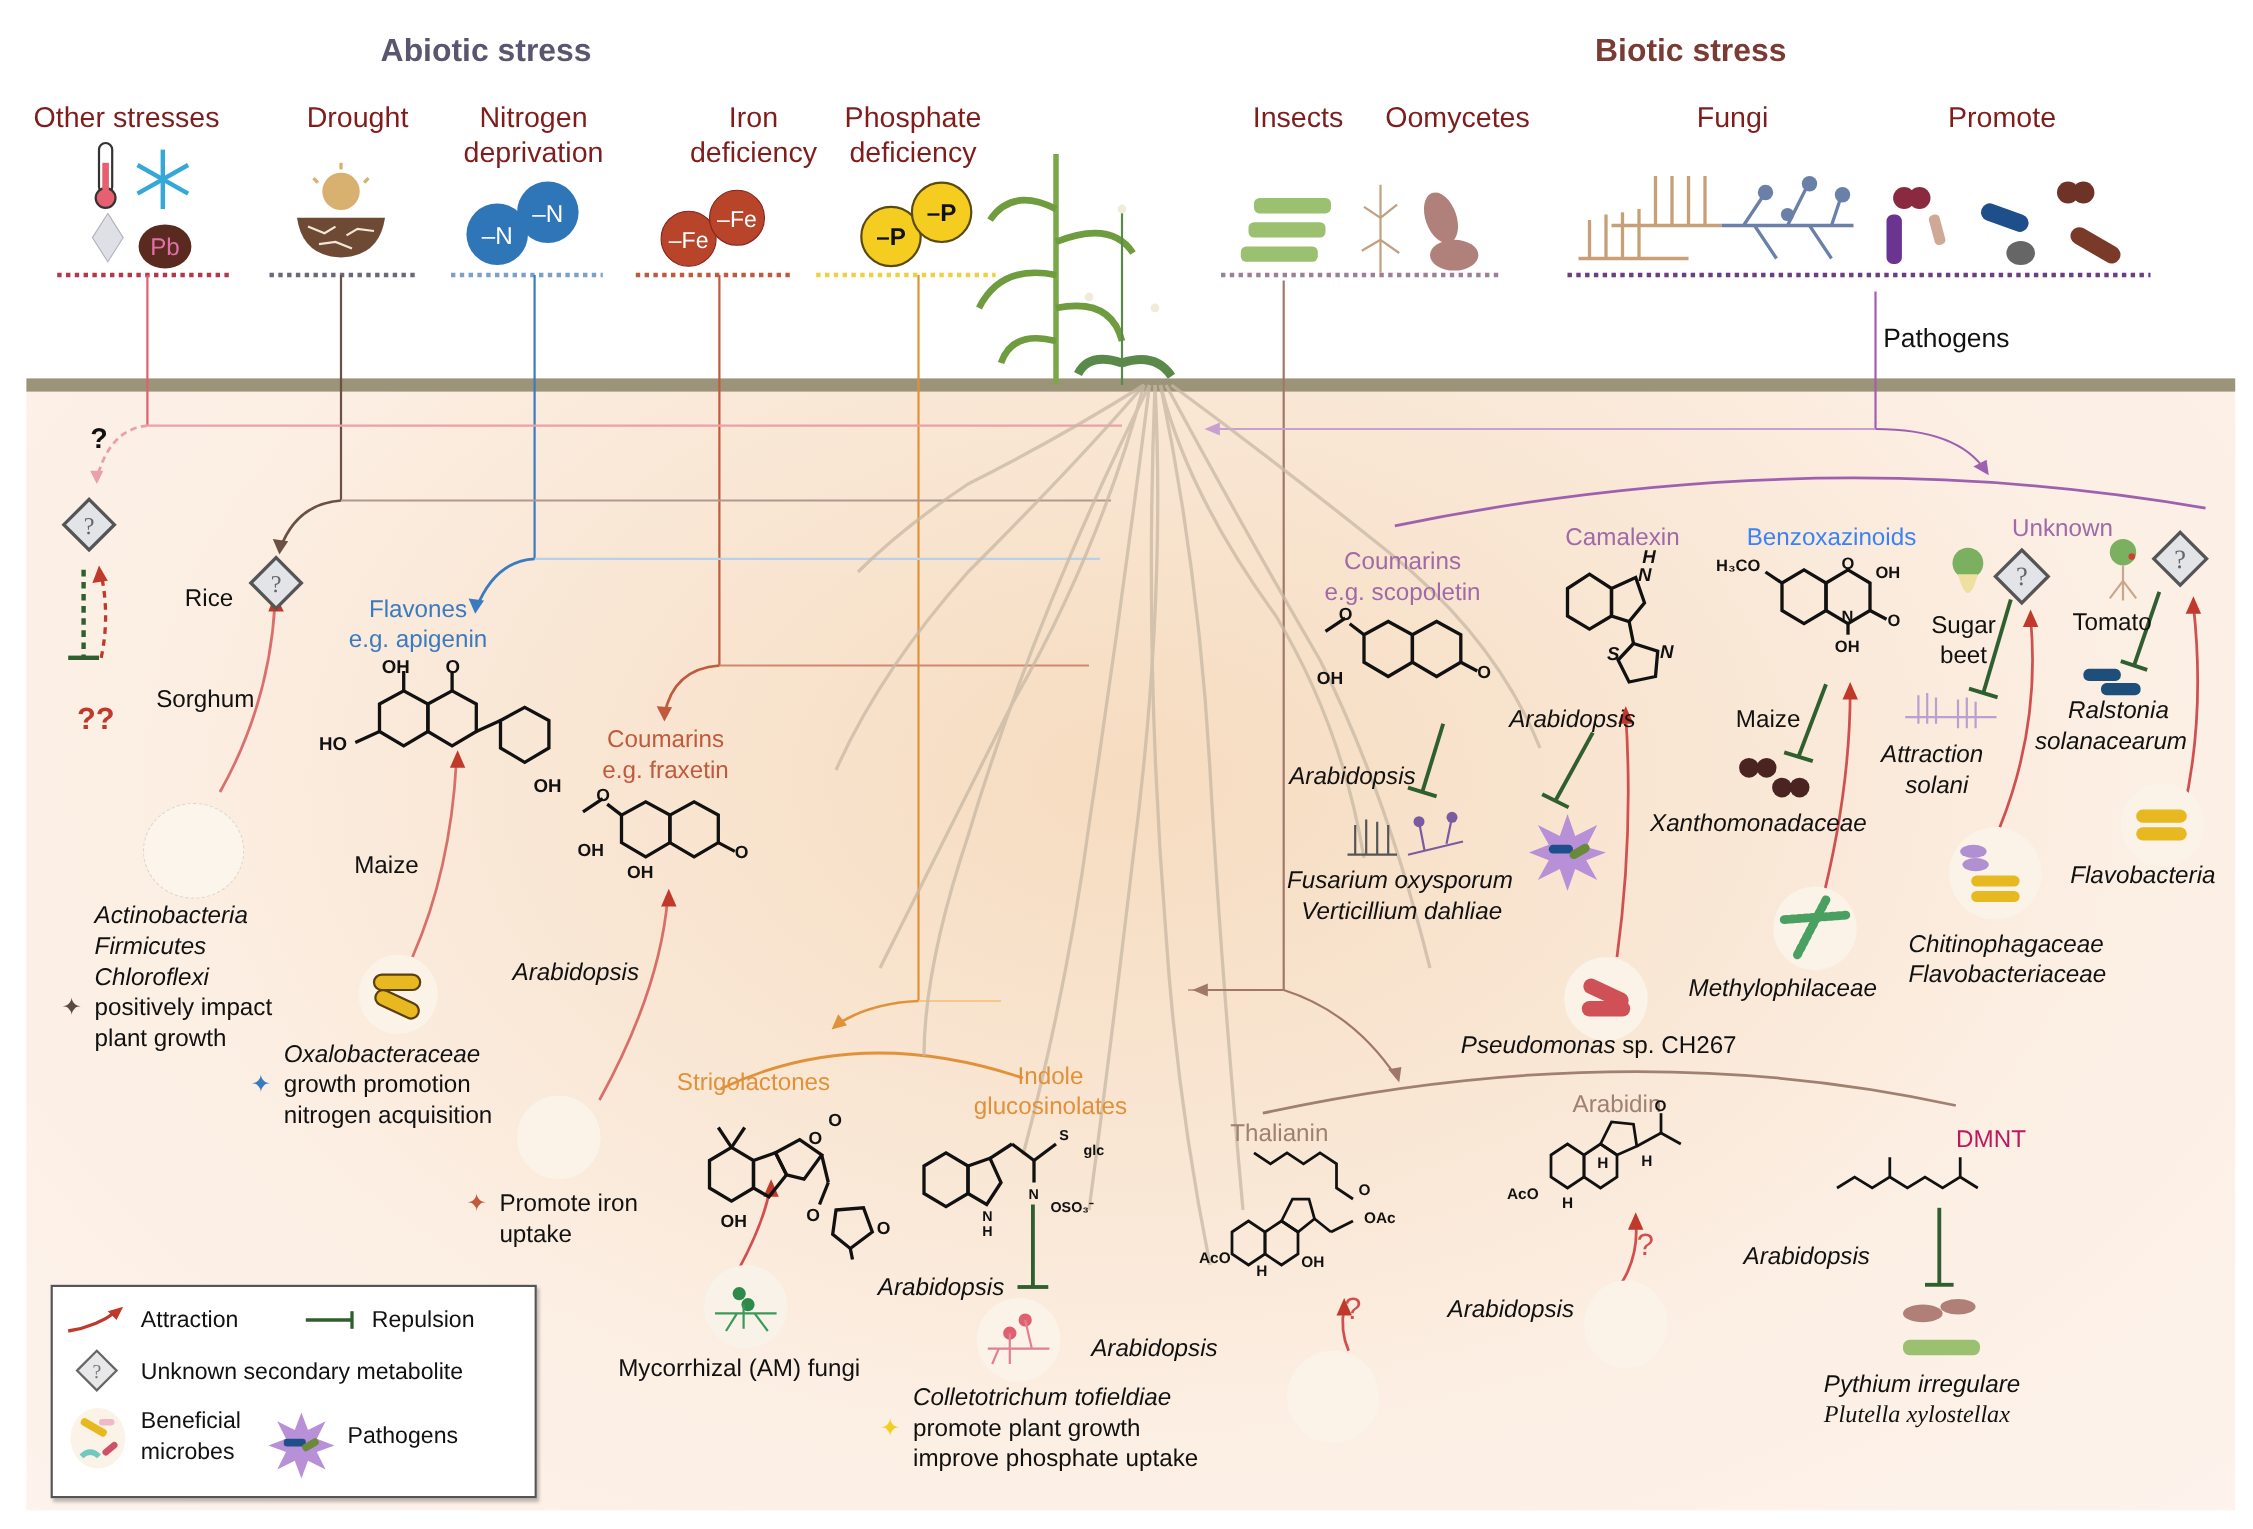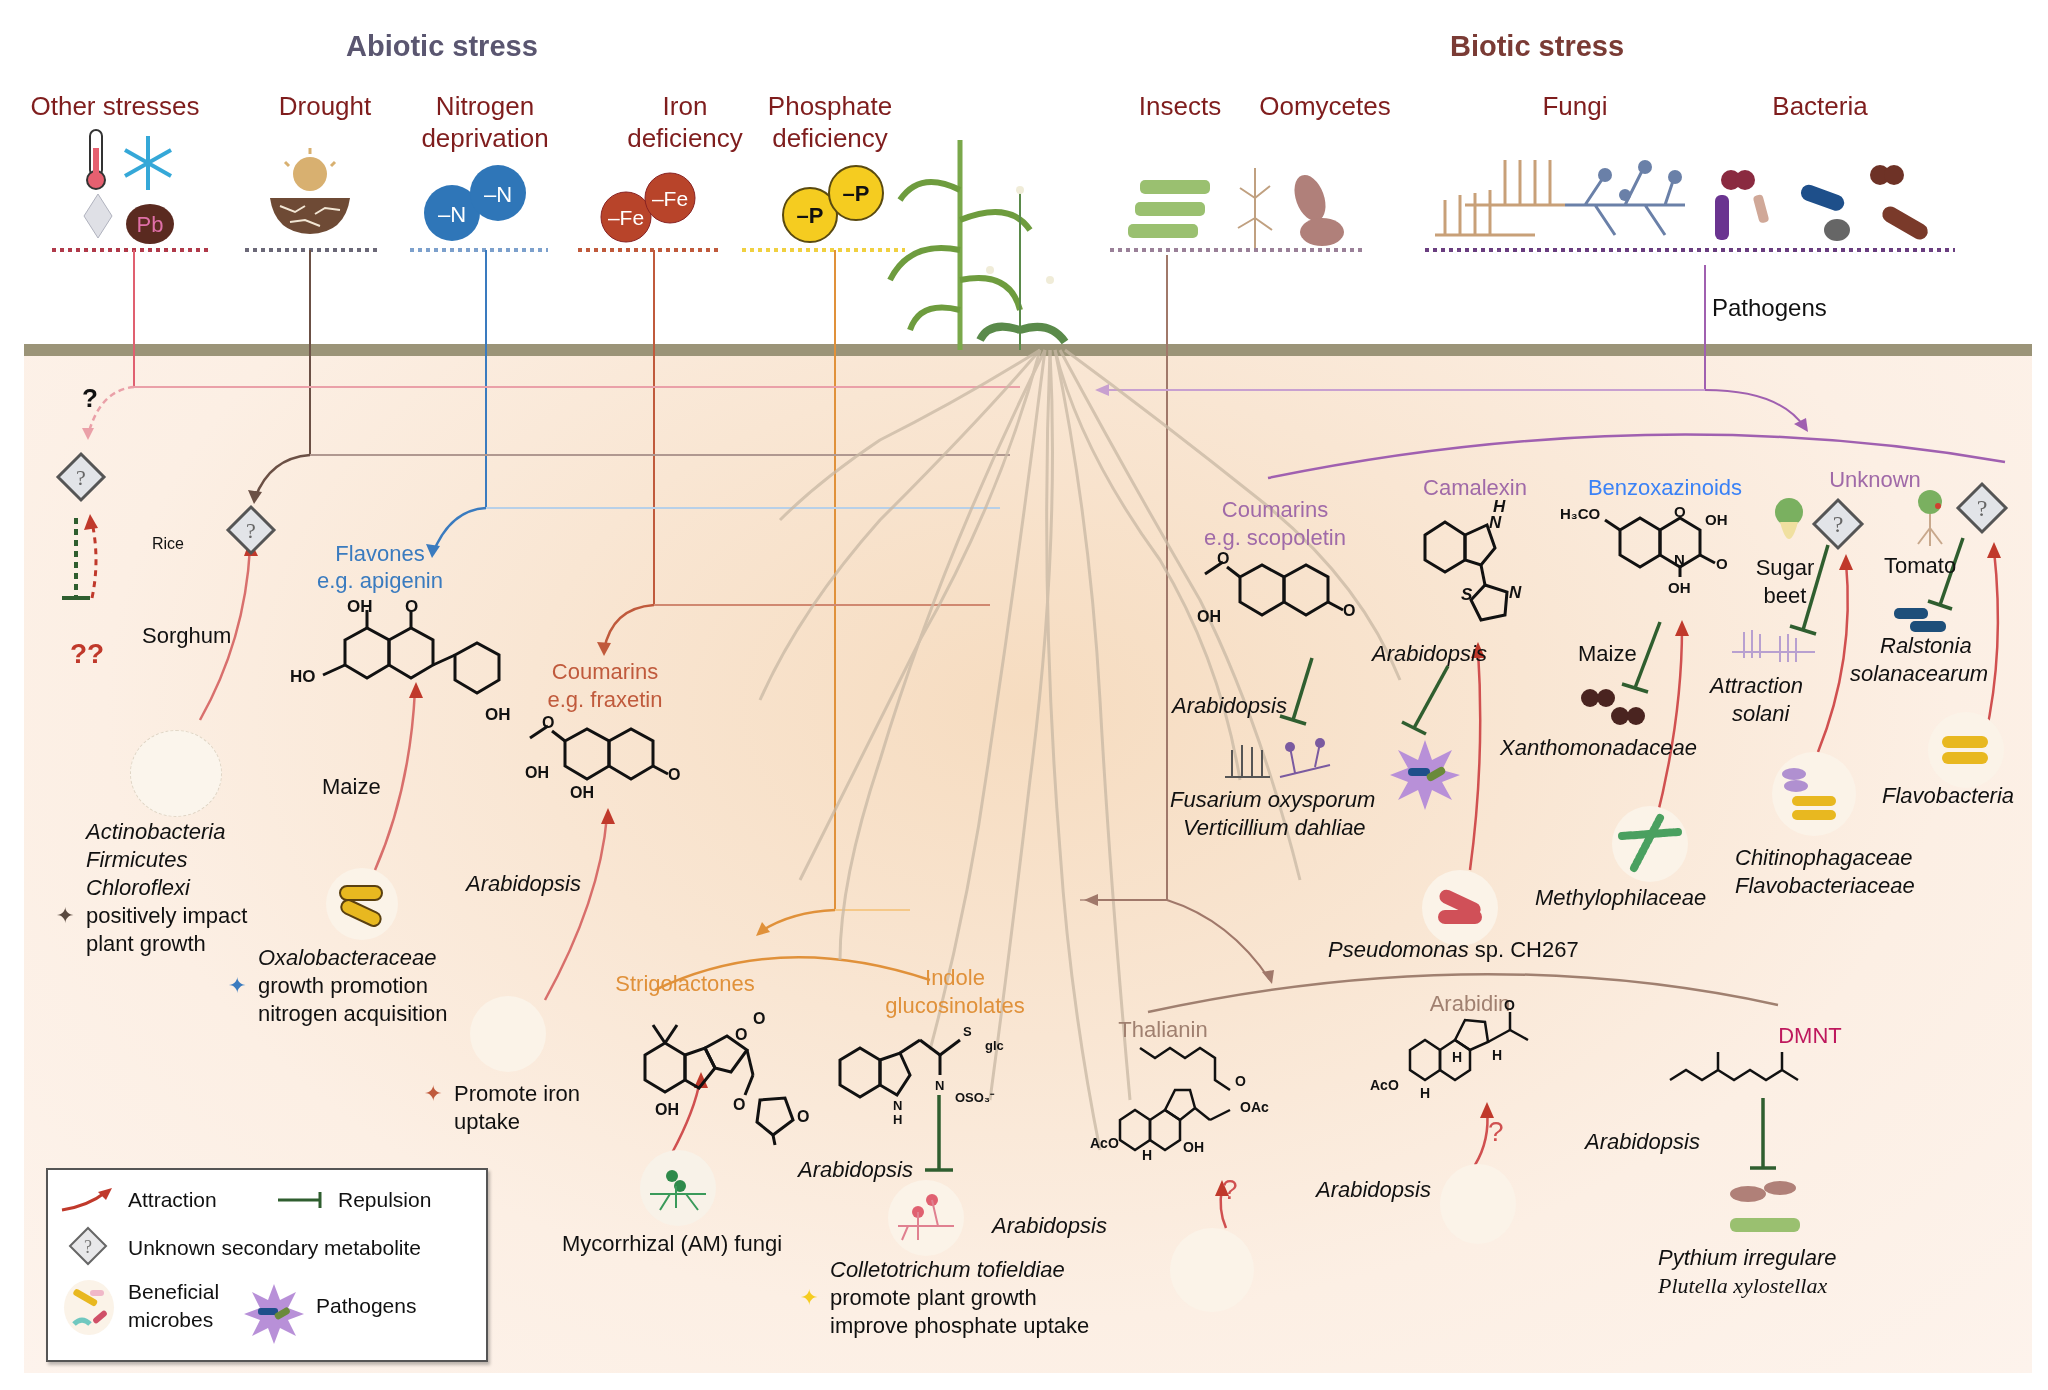--- a/index.html
+++ b/index.html
@@ -31,21 +31,21 @@
 <div class="cat" style="left:400px;top:90px;width:170px;white-space:pre-line;">Nitrogen
 deprivation</div>
 <div class="cat" style="left:600px;top:90px;width:170px;white-space:pre-line;">Iron
 deficiency</div>
 <div class="cat" style="left:750px;top:90px;width:160px;white-space:pre-line;">Phosphate
 deficiency</div>
 
 <div class="cat" style="left:1120px;top:90px;width:120px;">Insects</div>
 <div class="cat" style="left:1250px;top:90px;width:150px;">Oomycetes</div>
 <div class="cat" style="left:1520px;top:90px;width:110px;">Fungi</div>
-<div class="cat" style="left:1760px;top:90px;width:120px;">Bacteria</div>
+<div class="cat" style="left:1760px;top:90px;width:120px;">Promote</div>
 
 <svg width="2048" height="1390" style="left:0;top:0;">
 
   <line x1="52" y1="250" x2="212" y2="250" stroke="#b03a4a" stroke-width="4" stroke-dasharray="4,4"></line>
   <line x1="245" y1="250" x2="380" y2="250" stroke="#6b6878" stroke-width="4" stroke-dasharray="4,4"></line>
   <line x1="410" y1="250" x2="548" y2="250" stroke="#7ca0cc" stroke-width="4" stroke-dasharray="4,4"></line>
   <line x1="578" y1="250" x2="722" y2="250" stroke="#c05a3c" stroke-width="4" stroke-dasharray="4,4"></line>
   <line x1="742" y1="250" x2="905" y2="250" stroke="#f0d040" stroke-width="4" stroke-dasharray="4,4"></line>
   <line x1="1110" y1="250" x2="1365" y2="250" stroke="#9a8098" stroke-width="4" stroke-dasharray="4,4"></line>
   <line x1="1425" y1="250" x2="1955" y2="250" stroke="#6a3e80" stroke-width="4" stroke-dasharray="4,4"></line>
@@ -272,21 +272,21 @@
       <polygon points="25,2 48,25 25,48 2,25" fill="#e2e4e8" stroke="#555" stroke-width="3"></polygon>
       <text x="25" y="33" text-anchor="middle" font-family="Liberation Serif, serif" font-size="22" fill="#666">?</text>
     </svg>
 </div>
 <div class="abs" style="left:226px;top:505px;width:50px;height:50px;">
   <svg width="50" height="50" style="left:0;top:0;">
       <polygon points="25,2 48,25 25,48 2,25" fill="#e2e4e8" stroke="#555" stroke-width="3"></polygon>
       <text x="25" y="33" text-anchor="middle" font-family="Liberation Serif, serif" font-size="22" fill="#666">?</text>
     </svg>
 </div>
-<div class="lbl" style="left:152px;top:530px;font-size:16px;">Rice</div>
+<div class="lbl" style="left:168px;top:530px;font-size:22px;">Rice</div>
 <div class="lbl" style="left:142px;top:622px;font-size:22px;">Sorghum</div>
 <div class="lbl" style="left:70px;top:640px;font-size:28px;font-weight:bold;color:#c0392b;">??</div>
 <div class="abs" style="left:130px;top:730px;width:90px;height:85px;border-radius:50%;background:#fbf5ec;border:1px dashed #e0d6c6;"></div>
 <div class="lbl it" style="left:86px;top:818px;">Actinobacteria</div>
 <div class="lbl it" style="left:86px;top:846px;">Firmicutes</div>
 <div class="lbl it" style="left:86px;top:874px;">Chloroflexi</div>
 <div class="lbl" style="left:56px;top:902px;color:#5a4a40;">✦</div>
 <div class="lbl" style="left:86px;top:902px;">positively impact</div>
 <div class="lbl" style="left:86px;top:930px;">plant growth</div>
 

